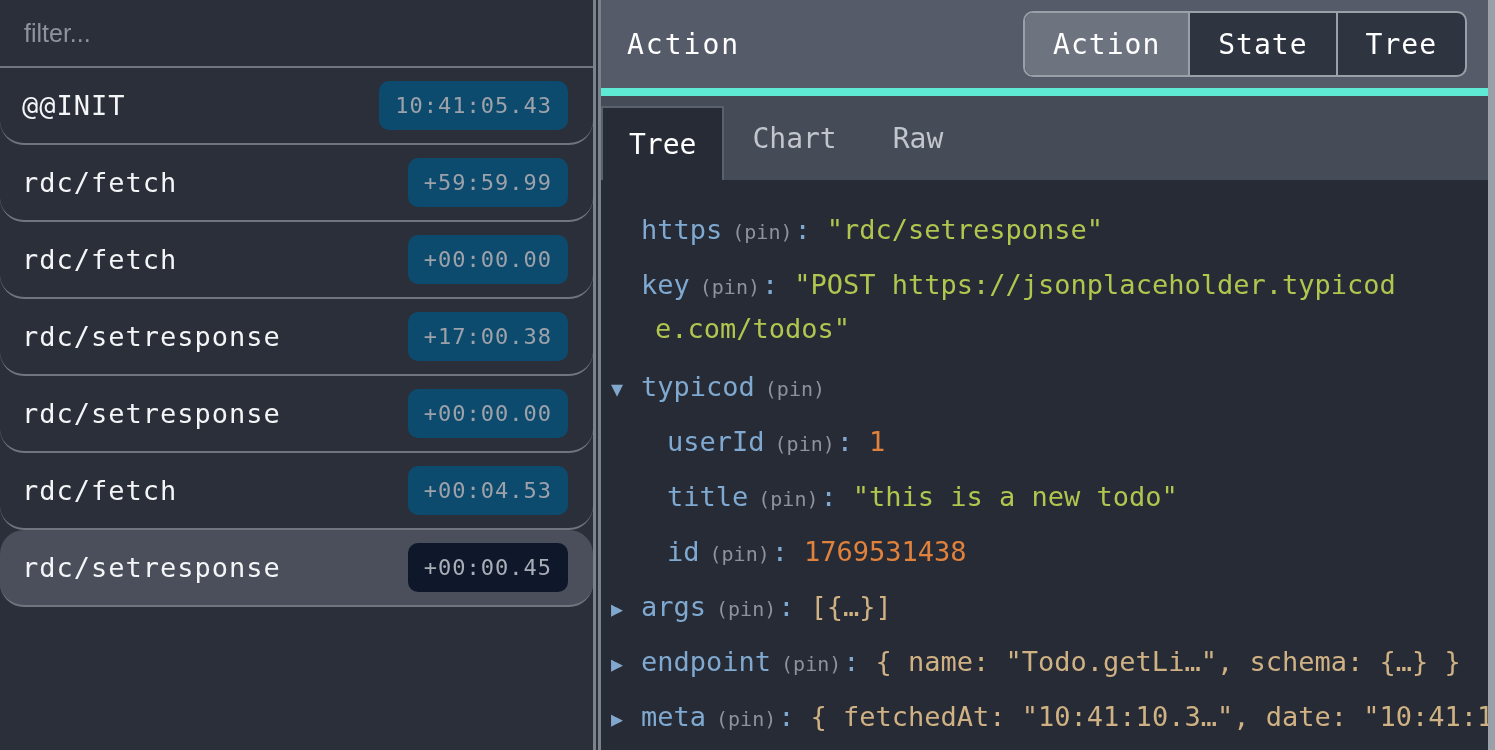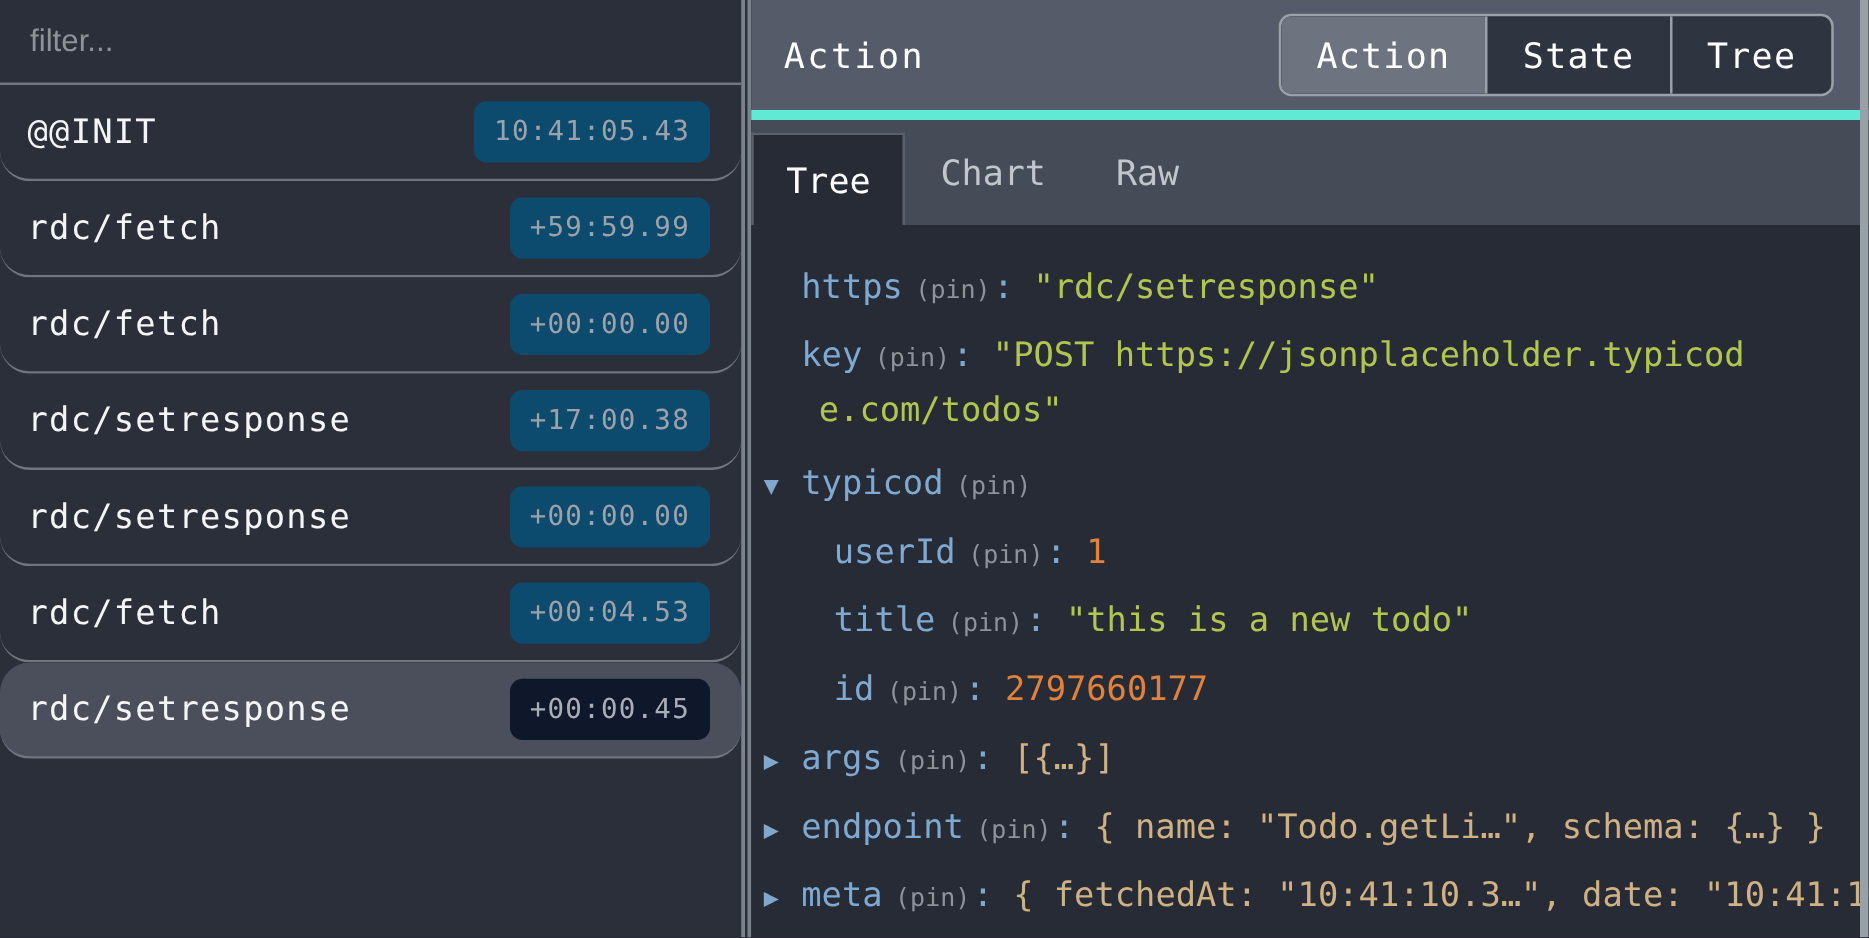--- a/index.html
+++ b/index.html
@@ -225,21 +225,21 @@
 
       <div class="trow nested">
         <span class="k">userId</span><span class="pin">(pin)</span><span class="colon">:</span><span class="val num">1</span>
       </div>
 
       <div class="trow nested">
         <span class="k">title</span><span class="pin">(pin)</span><span class="colon">:</span><span class="val str">"this is a new todo"</span>
       </div>
 
       <div class="trow nested">
-        <span class="k">id</span><span class="pin">(pin)</span><span class="colon">:</span><span class="val num">2797660177</span>
+        <span class="k">id</span><span class="pin">(pin)</span><span class="colon">:</span><span class="val num">1769531438</span>
       </div>
 
       <div class="trow arrowed">
         <span class="arrow">▶</span><span class="k">args</span><span class="pin">(pin)</span><span class="colon">:</span><span class="val prev">[{…}]</span>
       </div>
 
       <div class="trow arrowed">
         <span class="arrow">▶</span><span class="k">endpoint</span><span class="pin">(pin)</span><span class="colon">:</span><span class="val prev">{ name: "Todo.getLi…", schema: {…} }</span>
       </div>
 

